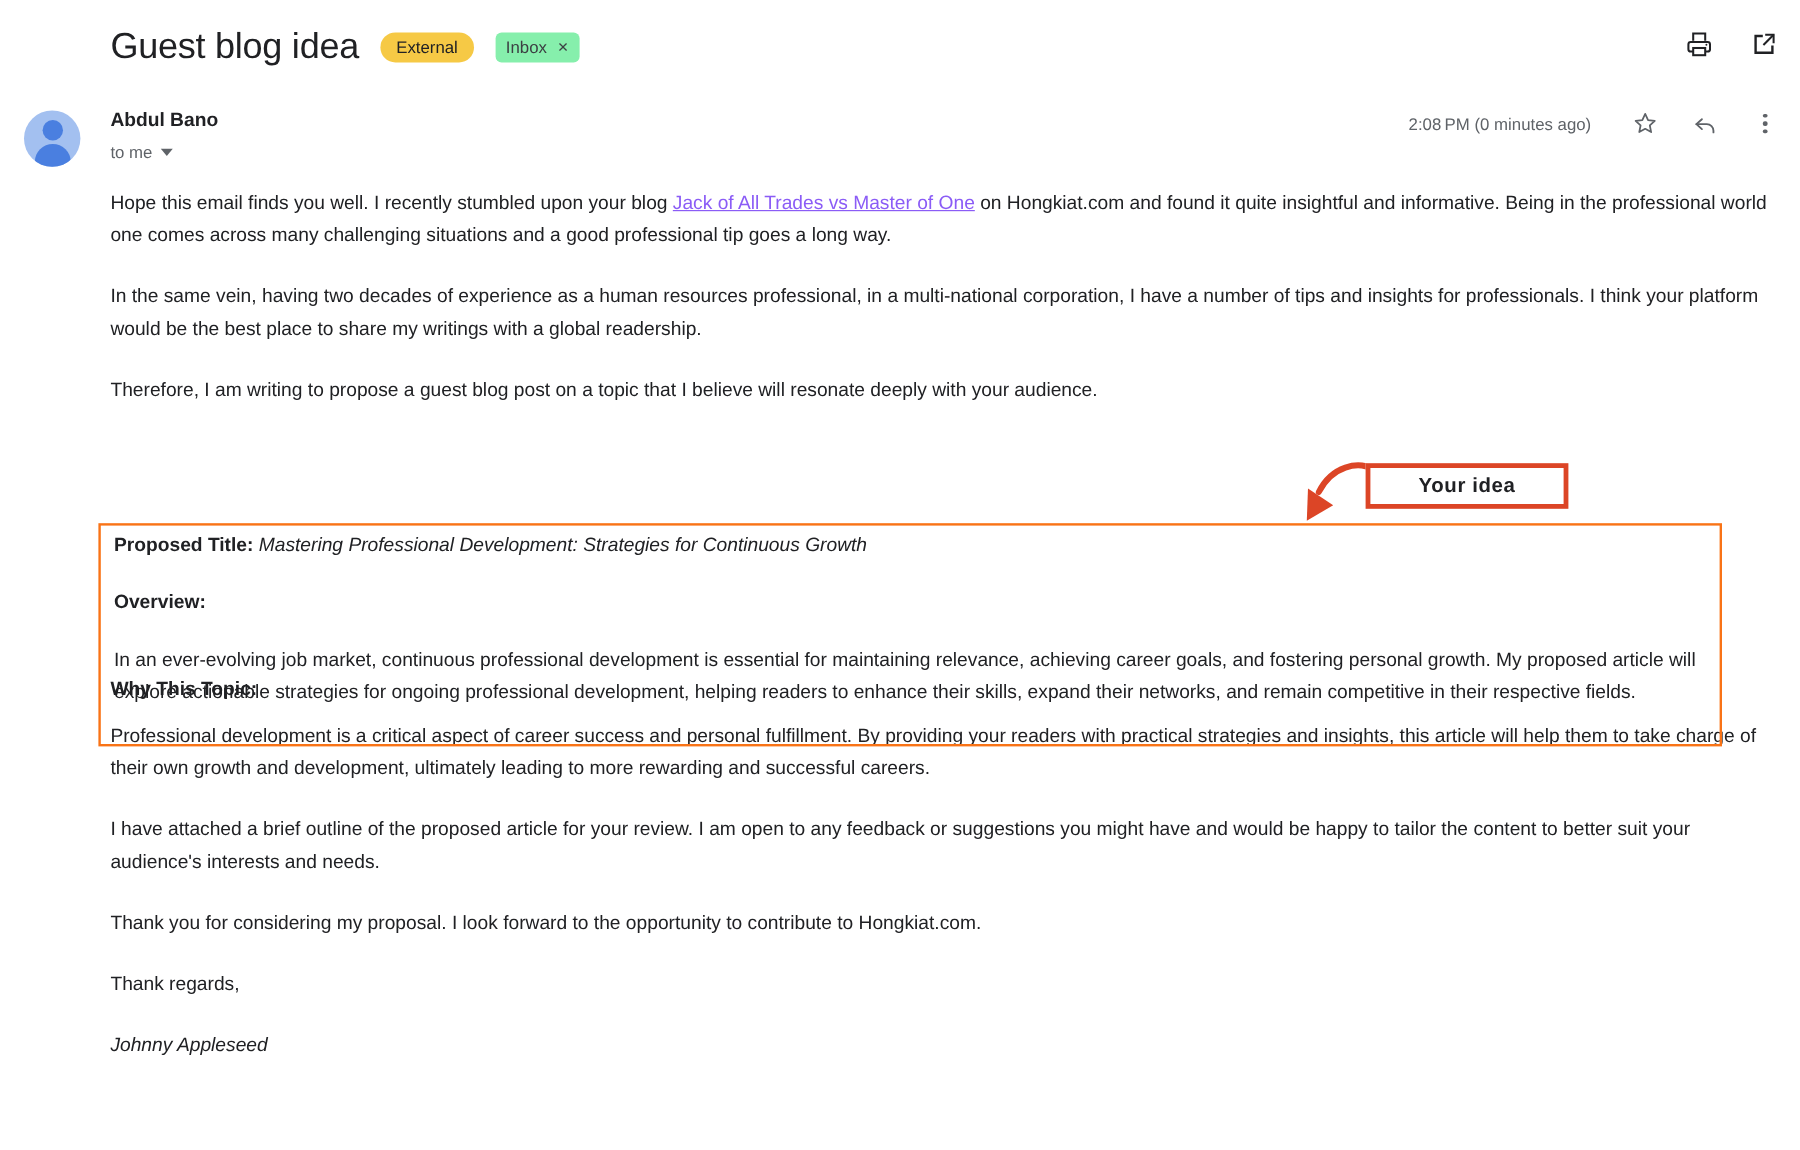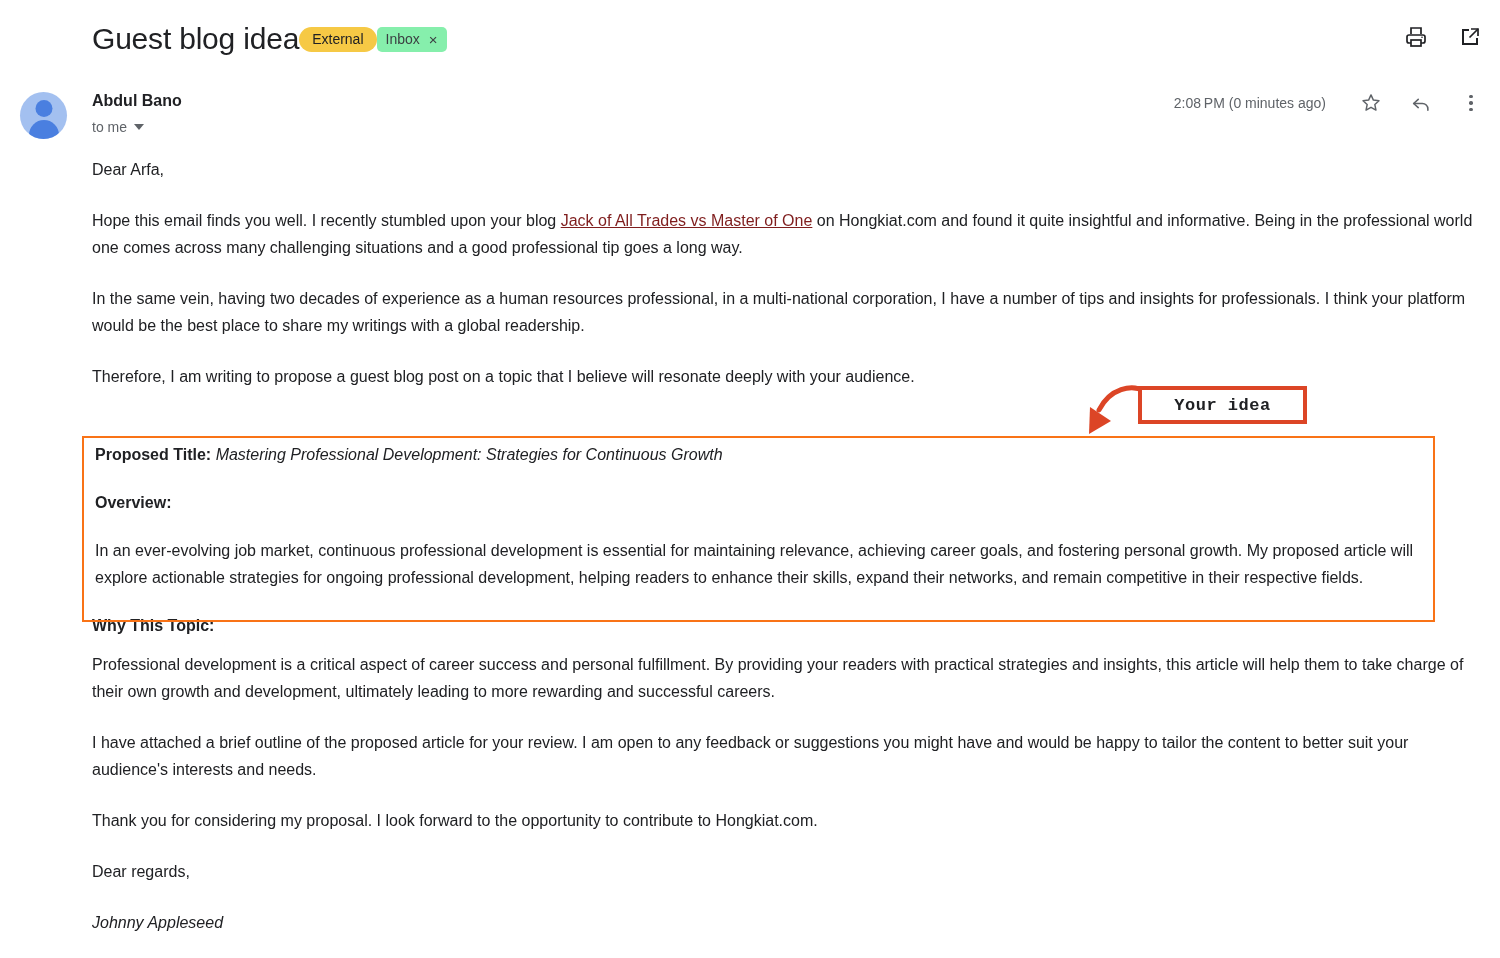--- a/index.html
+++ b/index.html
@@ -14,21 +14,21 @@
   .page { position: relative; width: 1500px; height: 958px; background:#fff; }
 
   
   .header {
     position: absolute;
     left: 0; top: 0; width: 1500px; height: 78px;
   }
   .subject-row {
     position: absolute;
     left: 92px; top: 20px;
-    display: flex; align-items: center; 
+    display: flex; align-items: center; gap: 18px;
   }
   .subject-title {
     font-size: 30px;
     font-weight: 400;
     color: #202124;
     letter-spacing: -0.2px;
     line-height: 38px;
     white-space: nowrap;
   }
   .chip {
@@ -107,21 +107,21 @@
     left: 92px; top: 156px;
     width: 1390px;
   }
   .para {
     font-size: 16px;
     line-height: 27px;
     color: #202124;
     margin: 0 0 24px 0;
   }
   .para.tight { margin-bottom: 12px; }
-  a.maillink { color: #7f1d1d; }
+  a.maillink { color: #8b5cf6; }
   .bold { font-weight: bold; }
   .ital { font-style: italic; }
 
   
   .hl-box {
     position: absolute;
     left: 82px; top: 436px;
     width: 1353px; height: 186px;
     border: 2px solid #f97316;
     background: transparent;
@@ -137,21 +137,21 @@
   
   .callout-box {
     position: absolute;
     left: 1138px; top: 386px;
     width: 169px; height: 38px;
     border: 4px solid #dc4526;
     background: #fff;
     display: flex; align-items: center; justify-content: center;
   }
   .callout-text {
-    font-family: Liberation Mono, monospace;
+    font-family: Liberation Sans, sans-serif;
     font-size: 17px;
     font-weight: bold;
     color: #202124;
     letter-spacing: 0.5px;
   }
   .callout-arrow {
     position: absolute;
     left: 1080px; top: 382px;
     width: 70px; height: 58px;
   }
@@ -221,39 +221,38 @@
       <span class="dots">
         <i></i>
           <i></i>
           <i></i>
       </span>
     </div>
   </div>
 
   <div class="body-wrap">
 
-    <p class="para">Dear Arfa,</p>
 
     <p class="para"><span>Hope this email finds you well. I recently stumbled upon your blog </span><a class="maillink" href="#">Jack of All Trades vs Master of One</a><span> on Hongkiat.com and found it quite insightful and informative. Being in the professional world one comes across many challenging situations and a good professional tip goes a long way.</span></p>
 
     <p class="para">In the same vein, having two decades of experience as a human resources professional, in a multi-national corporation, I have a number of tips and insights for professionals. I think your platform would be the best place to share my writings with a global readership.</p>
 
     <p class="para">Therefore, I am writing to propose a guest blog post on a topic that I believe will resonate deeply with your audience.</p>
 
     <div style="height:198px"></div>
 
     <p class="para tight"><span class="bold">Why This Topic:</span></p>
 
     <p class="para">Professional development is a critical aspect of career success and personal fulfillment. By providing your readers with practical strategies and insights, this article will help them to take charge of their own growth and development, ultimately leading to more rewarding and successful careers.</p>
 
     <p class="para">I have attached a brief outline of the proposed article for your review. I am open to any feedback or suggestions you might have and would be happy to tailor the content to better suit your audience's interests and needs.</p>
 
     <p class="para">Thank you for considering my proposal. I look forward to the opportunity to contribute to Hongkiat.com.</p>
 
-    <p class="para">Dear regards,</p>
+    <p class="para">Thank regards,</p>
 
     <p class="para ital">Johnny Appleseed</p>
   </div>
 
   <div class="hl-box">
     <div class="hl-inner">
       <p class="hl-line"><span class="bold">Proposed Title:</span><span class="ital">&nbsp;</span><span class="ital">Mastering Professional Development: Strategies for Continuous Growth</span></p>
 
       <p class="hl-line"><span class="bold">Overview:</span></p>
 

